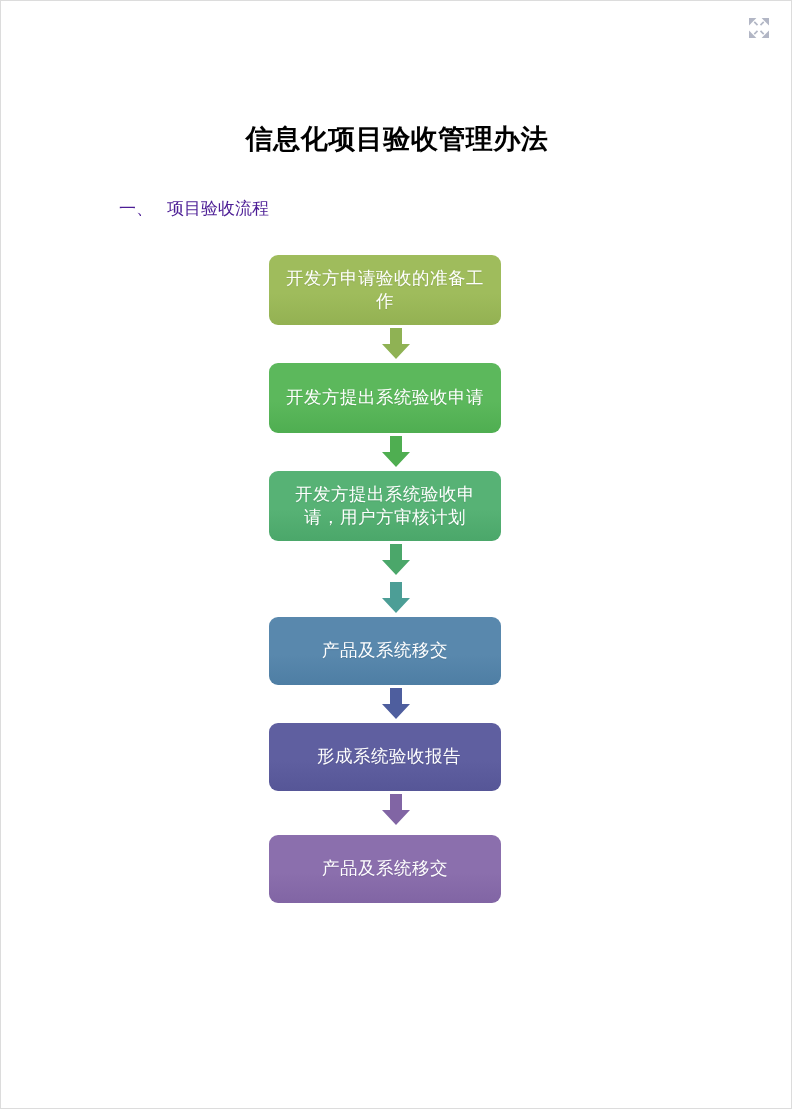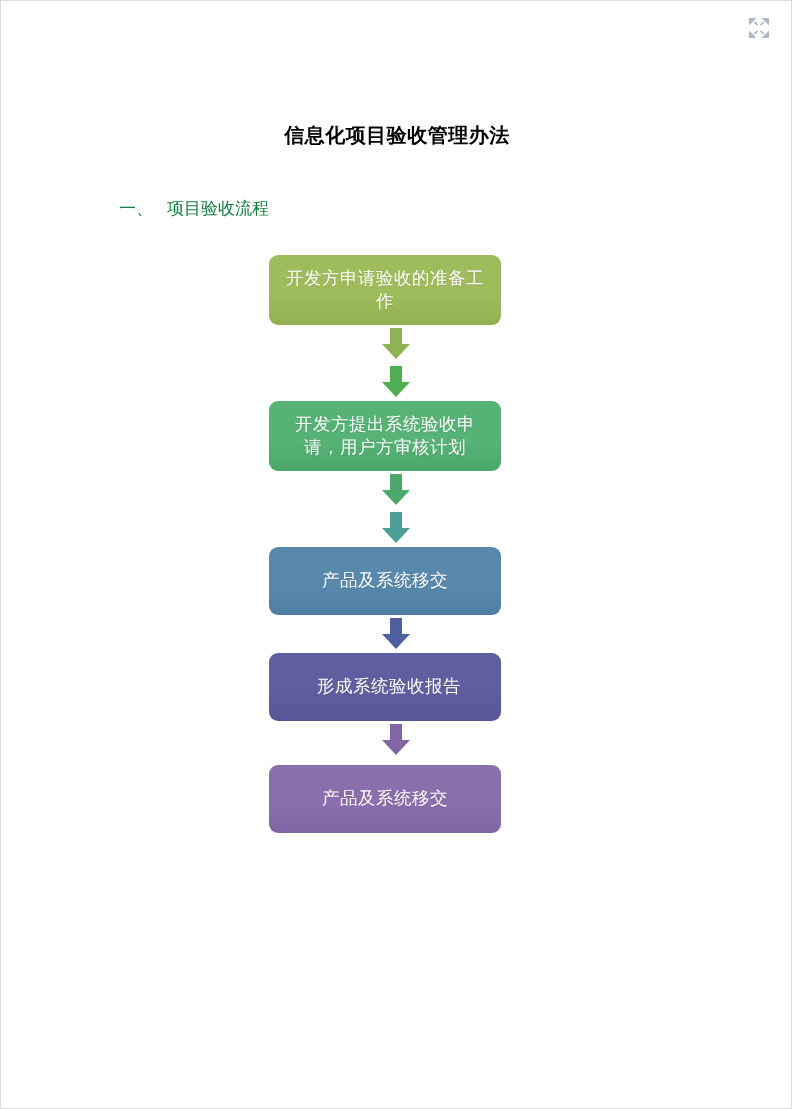--- a/index.html
+++ b/index.html
@@ -32,34 +32,34 @@
   }
   .collapse-icon svg { display: block; }
 
   
   .doc-title {
     position: absolute;
     top: 122px;
     left: 0;
     width: 792px;
     text-align: center;
-    font-size: 20px;
+    font-size: 27px;
     font-weight: bold;
     color: #000000;
     letter-spacing: 0.5px;
     line-height: 1.2;
   }
 
   
   .section-heading {
     position: absolute;
     top: 196px;
     left: 118px;
     font-size: 17px;
-    color: #15803d;
+    color: #4c1d95;
     white-space: nowrap;
   }
   .section-heading .sec-num { margin-right: 14px; }
 
   
   .flow {
     position: absolute;
     top: 254px;
     left: 268px;
     width: 254px;
@@ -127,20 +127,23 @@
         <svg width="34" height="34" viewBox="0 0 34 34" aria-hidden="true">
           <defs>
             <linearGradient id="ag0" x1="0" y1="0" x2="0" y2="1">
               <stop offset="0%" stop-color="#8FB254"></stop>
               <stop offset="100%" stop-color="#8FB254"></stop>
             </linearGradient>
           </defs>
           <polygon fill="url(#ag0)" points="11,1 23,1 23,17 31,17 17,32 3,17 11,17"></polygon>
         </svg>
       </div>
+      <div class="flow-node" style="height: 70px; background: linear-gradient(rgb(92, 184, 92) 0%, rgb(92, 184, 92) 55%, rgb(79, 174, 81) 100%);">
+        <span>开发方提出系统验收申请</span>
+      </div>
       <div class="flow-arrow">
         <svg width="34" height="34" viewBox="0 0 34 34" aria-hidden="true">
           <defs>
             <linearGradient id="ag1" x1="0" y1="0" x2="0" y2="1">
               <stop offset="0%" stop-color="#4FAE51"></stop>
               <stop offset="100%" stop-color="#4FAE51"></stop>
             </linearGradient>
           </defs>
           <polygon fill="url(#ag1)" points="11,1 23,1 23,17 31,17 17,32 3,17 11,17"></polygon>
         </svg>

